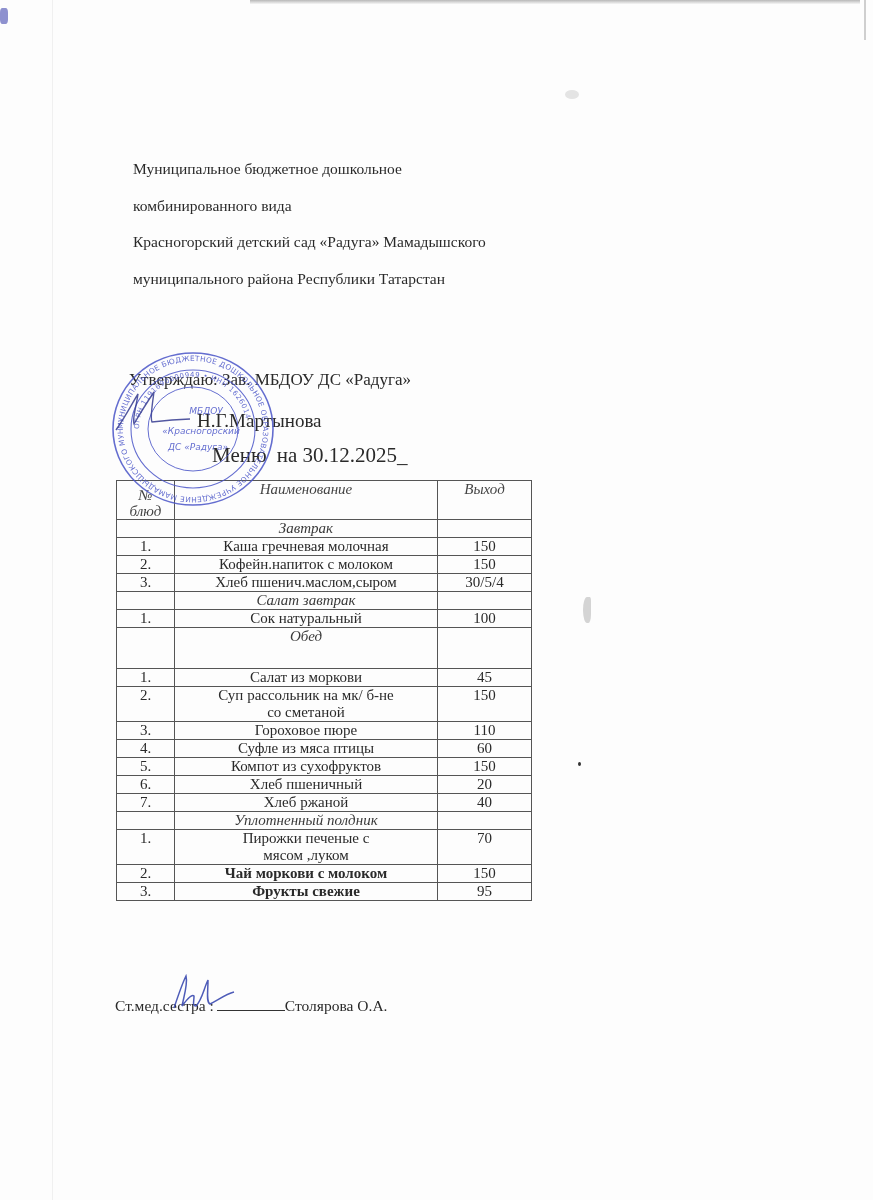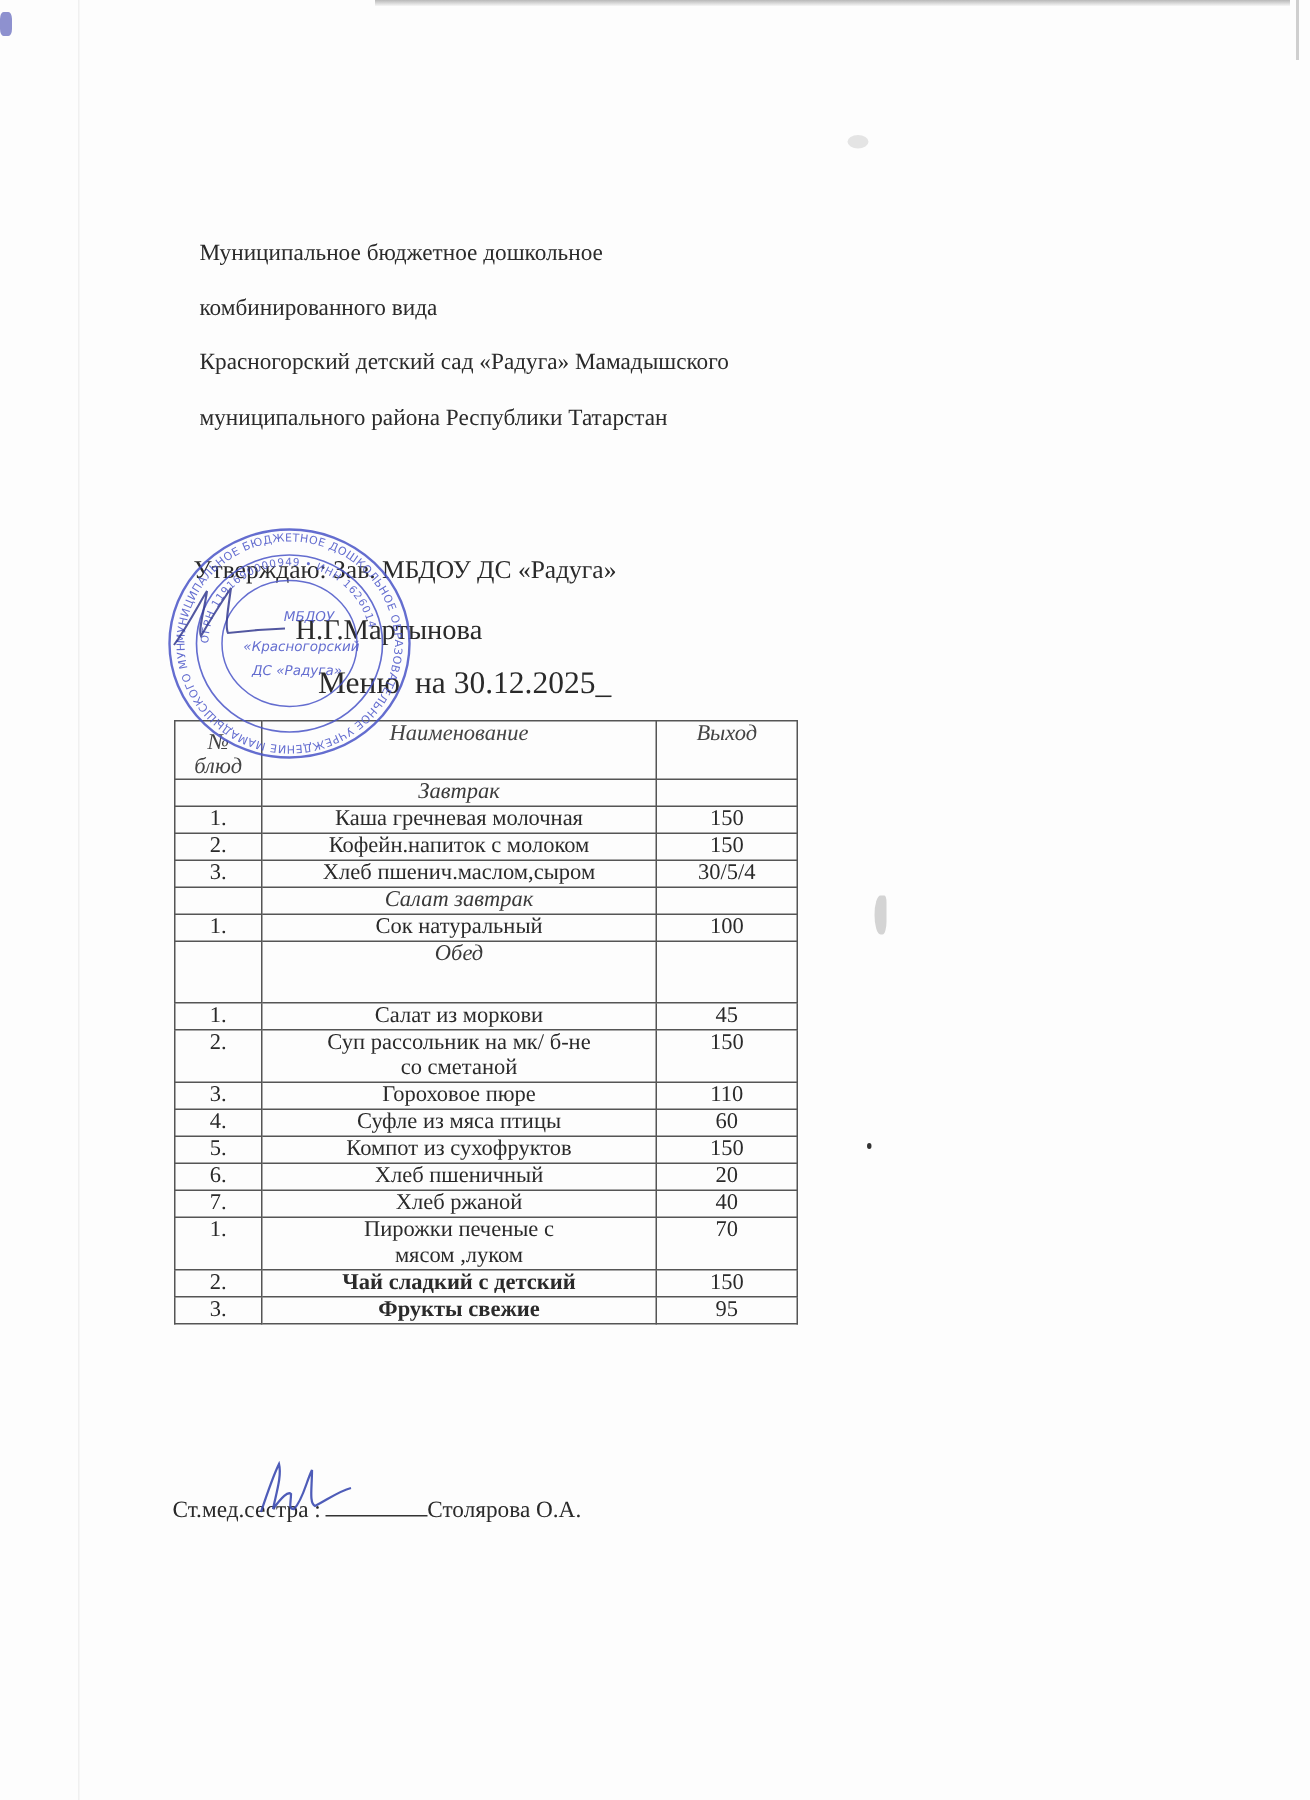--- a/index.html
+++ b/index.html
@@ -152,28 +152,33 @@
       <td>6.</td>
       <td>Хлеб пшеничный</td>
       <td>20</td>
     </tr>
     <tr class="item">
       <td>7.</td>
       <td>Хлеб ржаной</td>
       <td>40</td>
     </tr>
 
+    <tr class="section">
+      <td></td>
+        <td>Уплотненный полдник</td>
+        <td></td>
+    </tr>
     <tr class="item">
       <td>1.</td>
       <td style="padding:0 62px;">Пирожки печеные с мясом ,луком</td>
       <td>70</td>
     </tr>
     <tr class="item">
       <td>2.</td>
-      <td class="bold">Чай сладкий с детский</td>
+      <td class="bold">Чай моркови с молоком</td>
       <td>150</td>
     </tr>
     <tr class="item">
       <td>3.</td>
       <td class="bold">Фрукты свежие</td>
       <td>95</td>
     </tr>
   </tbody>
 </table>
 

